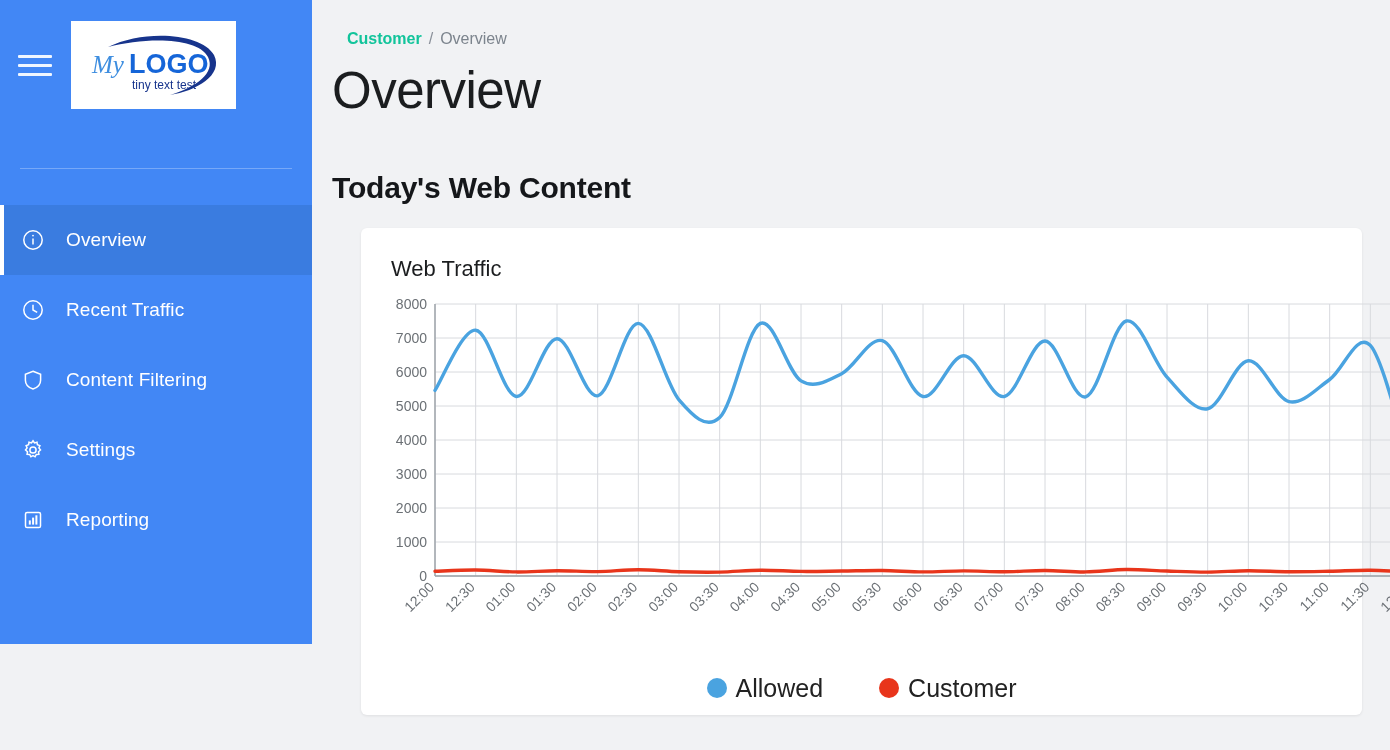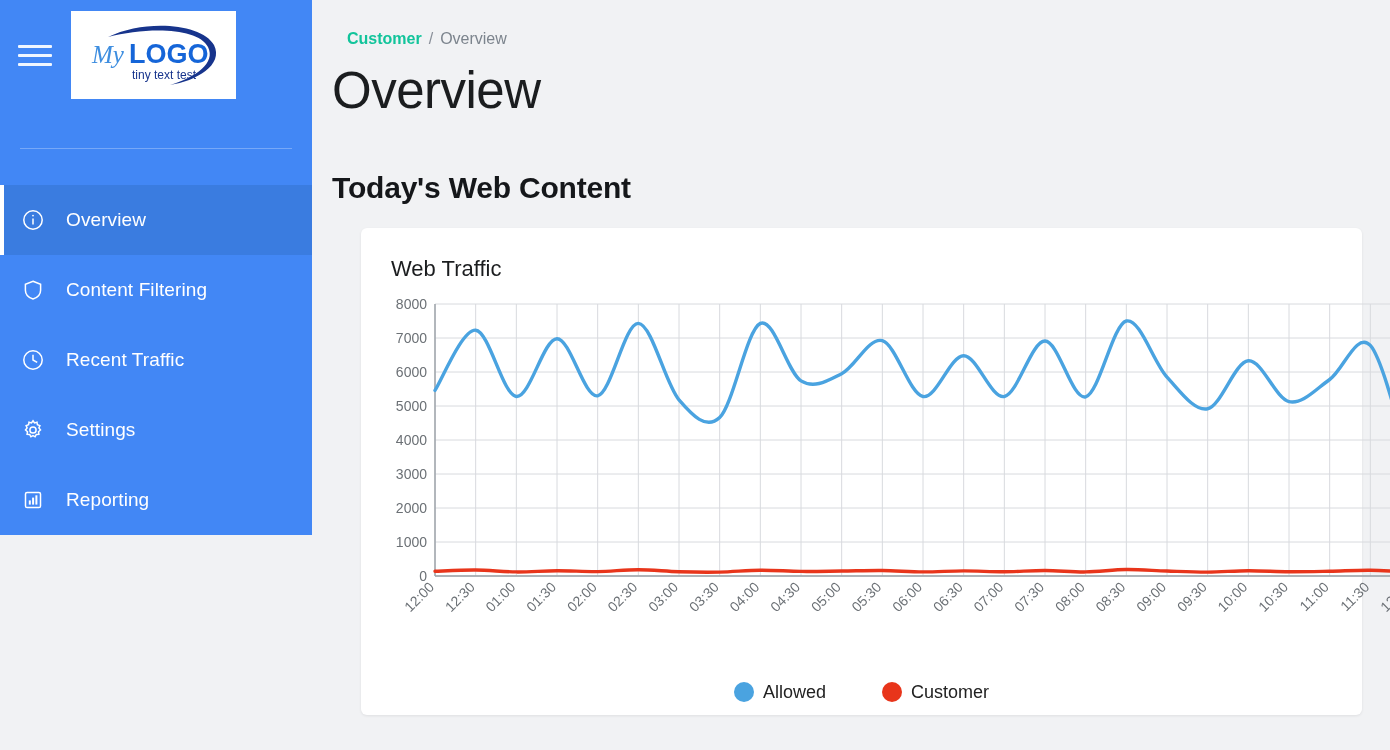--- a/index.html
+++ b/index.html
@@ -6,21 +6,21 @@
   html, body {
     width: 1390px; height: 750px;
     font-family: "Liberation Sans", sans-serif;
     background: #f1f2f4;
     overflow: hidden;
   }
   .app { display: flex; width: 1390px; height: 750px; }
 
   
   .sidebar {
-    width: 312px; min-width: 312px; height: 535px;
+    width: 312px; min-width: 312px; height: 644px;
     background: #4287f5;
     display: flex; flex-direction: column;
     position: relative;
   }
   .sidebar-top {
     height: 130px;
     display: flex; align-items: center;
     padding-left: 18px;
   }
   .hamburger {
@@ -107,21 +107,21 @@
   }
 
   .chart-wrap { position: relative; margin-top: 14px; }
   .chart-svg { display: block; }
   .legend {
     position: absolute; left: 0; right: 0; bottom: 12px;
     display: flex; align-items: center; justify-content: center; gap: 56px;
   }
   .legend-item { display: flex; align-items: center; gap: 9px; cursor: pointer; }
   .legend-dot { width: 20px; height: 20px; border-radius: 50%; flex: none; }
-  .legend-label { font-size: 18px; color: #222; }
+  .legend-label { font-size: 25px; color: #222; }
 </style>
 </head>
 <body>
 
 <div class="app">
 
   <aside class="sidebar">
 
     <div class="sidebar-top">
       <div class="hamburger">
@@ -155,34 +155,34 @@
             <line x1="12" y1="10.5" x2="12" y2="16.5"></line>
             <circle cx="12" cy="7.6" r="0.9" fill="#fff" stroke="none"></circle>
           </svg>
         </span>
         <span class="nav-label">Overview</span>
       </div>
 
       <div class="nav-item">
         <span class="nav-icon">
           <svg width="24" height="24" viewBox="0 0 24 24" fill="none" stroke="#fff" stroke-width="1.5">
-            <path d="M12 3.2 L19.6 6.3 V12.2 C19.6 16.4 16.4 19.6 12 21 C7.6 19.6 4.4 16.4 4.4 12.2 V6.3 Z"></path>
-          </svg>
-        </span>
-        <span class="nav-label">Content Filtering</span>
-      </div>
-
-      <div class="nav-item">
-        <span class="nav-icon">
-          <svg width="24" height="24" viewBox="0 0 24 24" fill="none" stroke="#fff" stroke-width="1.5">
             <circle cx="12" cy="12" r="9.2"></circle>
             <polyline points="12,6.8 12,12 16.2,14.4"></polyline>
           </svg>
         </span>
         <span class="nav-label">Recent Traffic</span>
+      </div>
+
+      <div class="nav-item">
+        <span class="nav-icon">
+          <svg width="24" height="24" viewBox="0 0 24 24" fill="none" stroke="#fff" stroke-width="1.5">
+            <path d="M12 3.2 L19.6 6.3 V12.2 C19.6 16.4 16.4 19.6 12 21 C7.6 19.6 4.4 16.4 4.4 12.2 V6.3 Z"></path>
+          </svg>
+        </span>
+        <span class="nav-label">Content Filtering</span>
       </div>
 
 
       <div class="nav-item">
         <span class="nav-icon">
           <svg width="24" height="24" viewBox="0 0 24 24" fill="none" stroke="#fff" stroke-width="1.5">
             <circle cx="12" cy="12" r="3.1"></circle>
             <path d="M12 2.8 l1.5 2.1 2.5-0.7 0.4 2.6 2.5 0.8 -1 2.4 1.6 2 -2 1.7 0.4 2.6 -2.6 0.2 -1.2 2.3 -2.1-1.2 -2.1 1.2 -1.2-2.3 -2.6-0.2 0.4-2.6 -2-1.7 1.6-2 -1-2.4 2.5-0.8 0.4-2.6 2.5 0.7 Z"></path>
           </svg>
         </span>

